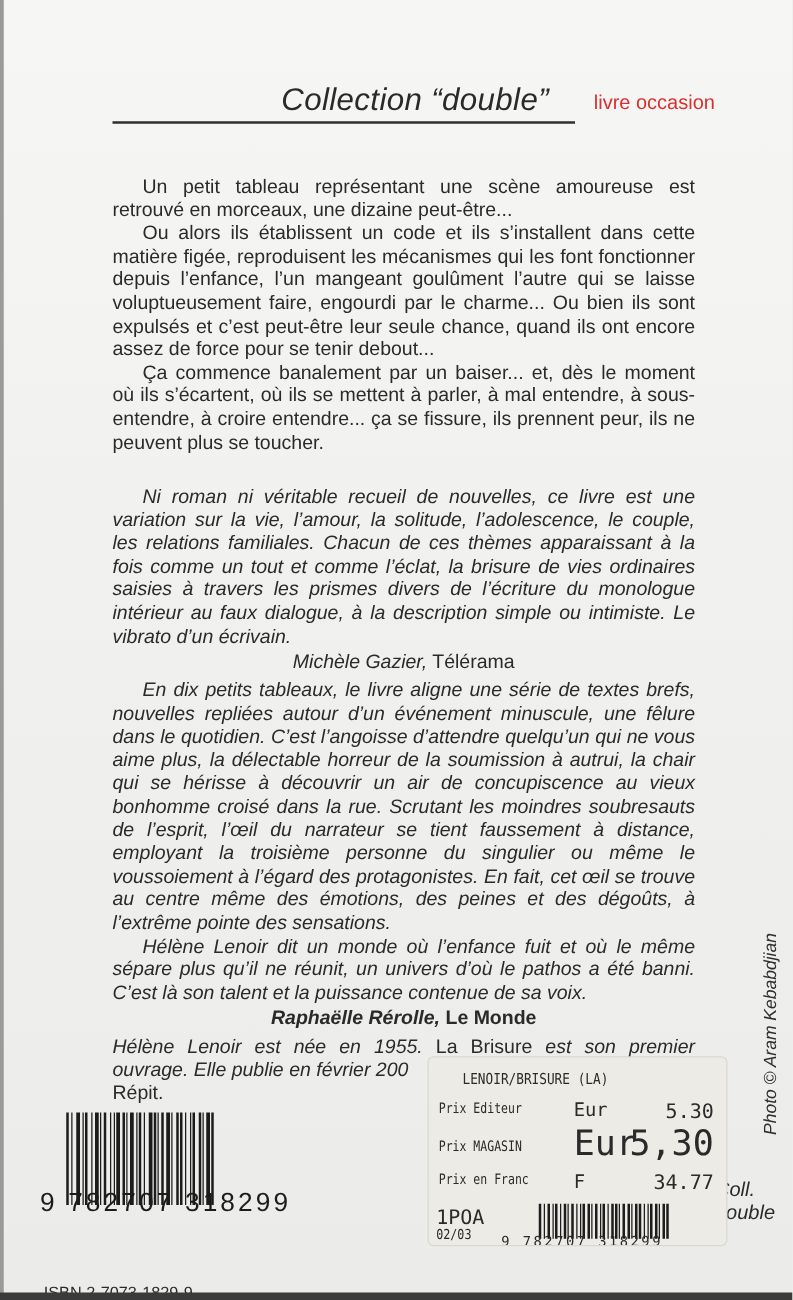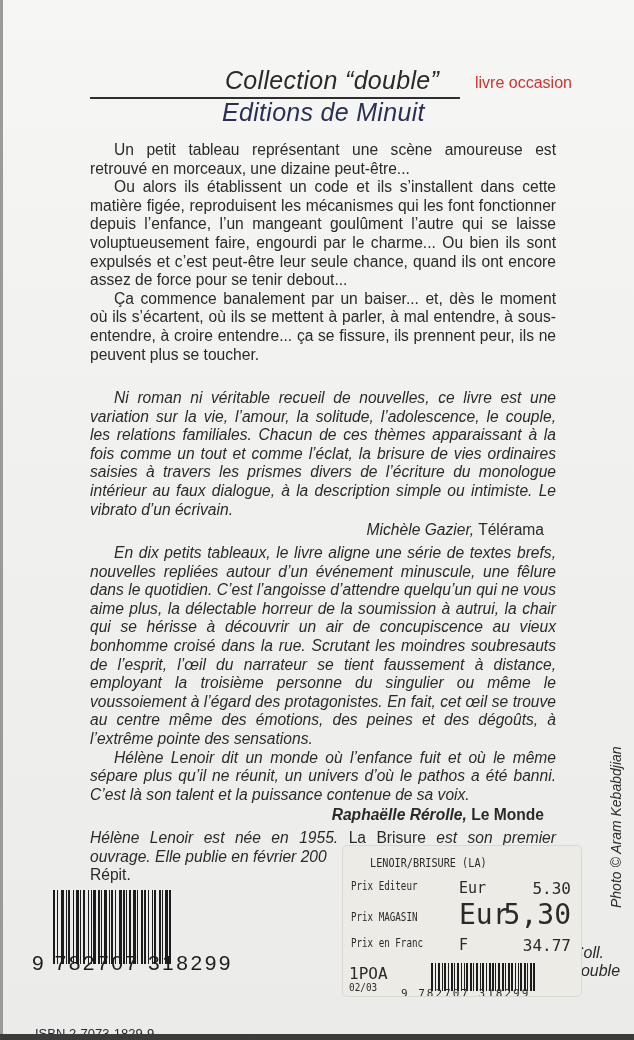--- a/index.html
+++ b/index.html
@@ -29,21 +29,21 @@
       position: absolute; left: 222px; top: 98px;
       font-style: italic; font-size: 25px; color: #2b2f56; letter-spacing: 0.3px;
     }
 
     .text-block {
       position: absolute; left: 90px; width: 466px;
       font-size: 15.6px; line-height: 18.6px; text-align: justify; color: #2a2a2a;
     }
     .text-block p { margin: 0; text-indent: 24px; }
     .italic { font-style: italic; }
-    .attrib { text-align: right; margin: 2px 12px 0 0; font-size: 15.6px; }
+    .attrib { text-align: center; margin: 2px 0 0 0; font-size: 15.6px; }
     .attrib .name { font-style: italic; }
 
     #blurb { top: 141px; }
     #review1 { top: 389px; }
     #review2 { top: 544px; }
 
     #bio { top: 829px; width: 466px; }
     #bio p { text-indent: 0; }
 
     .barcode-main {
@@ -85,21 +85,20 @@
   </style>
 </head>
 <body>
 
 <div class="cover">
   <div class="left-edge"></div>
 
   <div class="collection">Collection “double”</div>
   <div class="sale-tag">livre occasion</div>
   <div class="rule"></div>
-  <div class="editions">Editions de Minuit</div>
 
   <div class="text-block" id="blurb">
     <p>Un petit tableau représentant une scène amoureuse est retrouvé en morceaux, une dizaine peut-être...</p>
     <p>Ou alors ils établissent un code et ils s’installent dans cette matière figée, reproduisent les mécanismes qui les font fonctionner depuis l’enfance, l’un mangeant goulûment l’autre qui se laisse voluptueusement faire, engourdi par le charme... Ou bien ils sont expulsés et c’est peut-être leur seule chance, quand ils ont encore assez de force pour se tenir debout...</p>
     <p>Ça commence banalement par un baiser... et, dès le moment où ils s’écartent, où ils se mettent à parler, à mal entendre, à sous-entendre, à croire entendre... ça se fissure, ils prennent peur, ils ne peuvent plus se toucher.</p>
   </div>
 
   <div class="text-block italic" id="review1">
     <p>Ni roman ni véritable recueil de nouvelles, ce livre est une variation sur la vie, l’amour, la solitude, l’adolescence, le couple, les relations familiales. Chacun de ces thèmes apparaissant à la fois comme un tout et comme l’éclat, la brisure de vies ordinaires saisies à travers les prismes divers de l’écriture du monologue intérieur au faux dialogue, à la description simple ou intimiste. Le vibrato d’un écrivain.</p>
     <div class="attrib" style="font-style:normal;">

